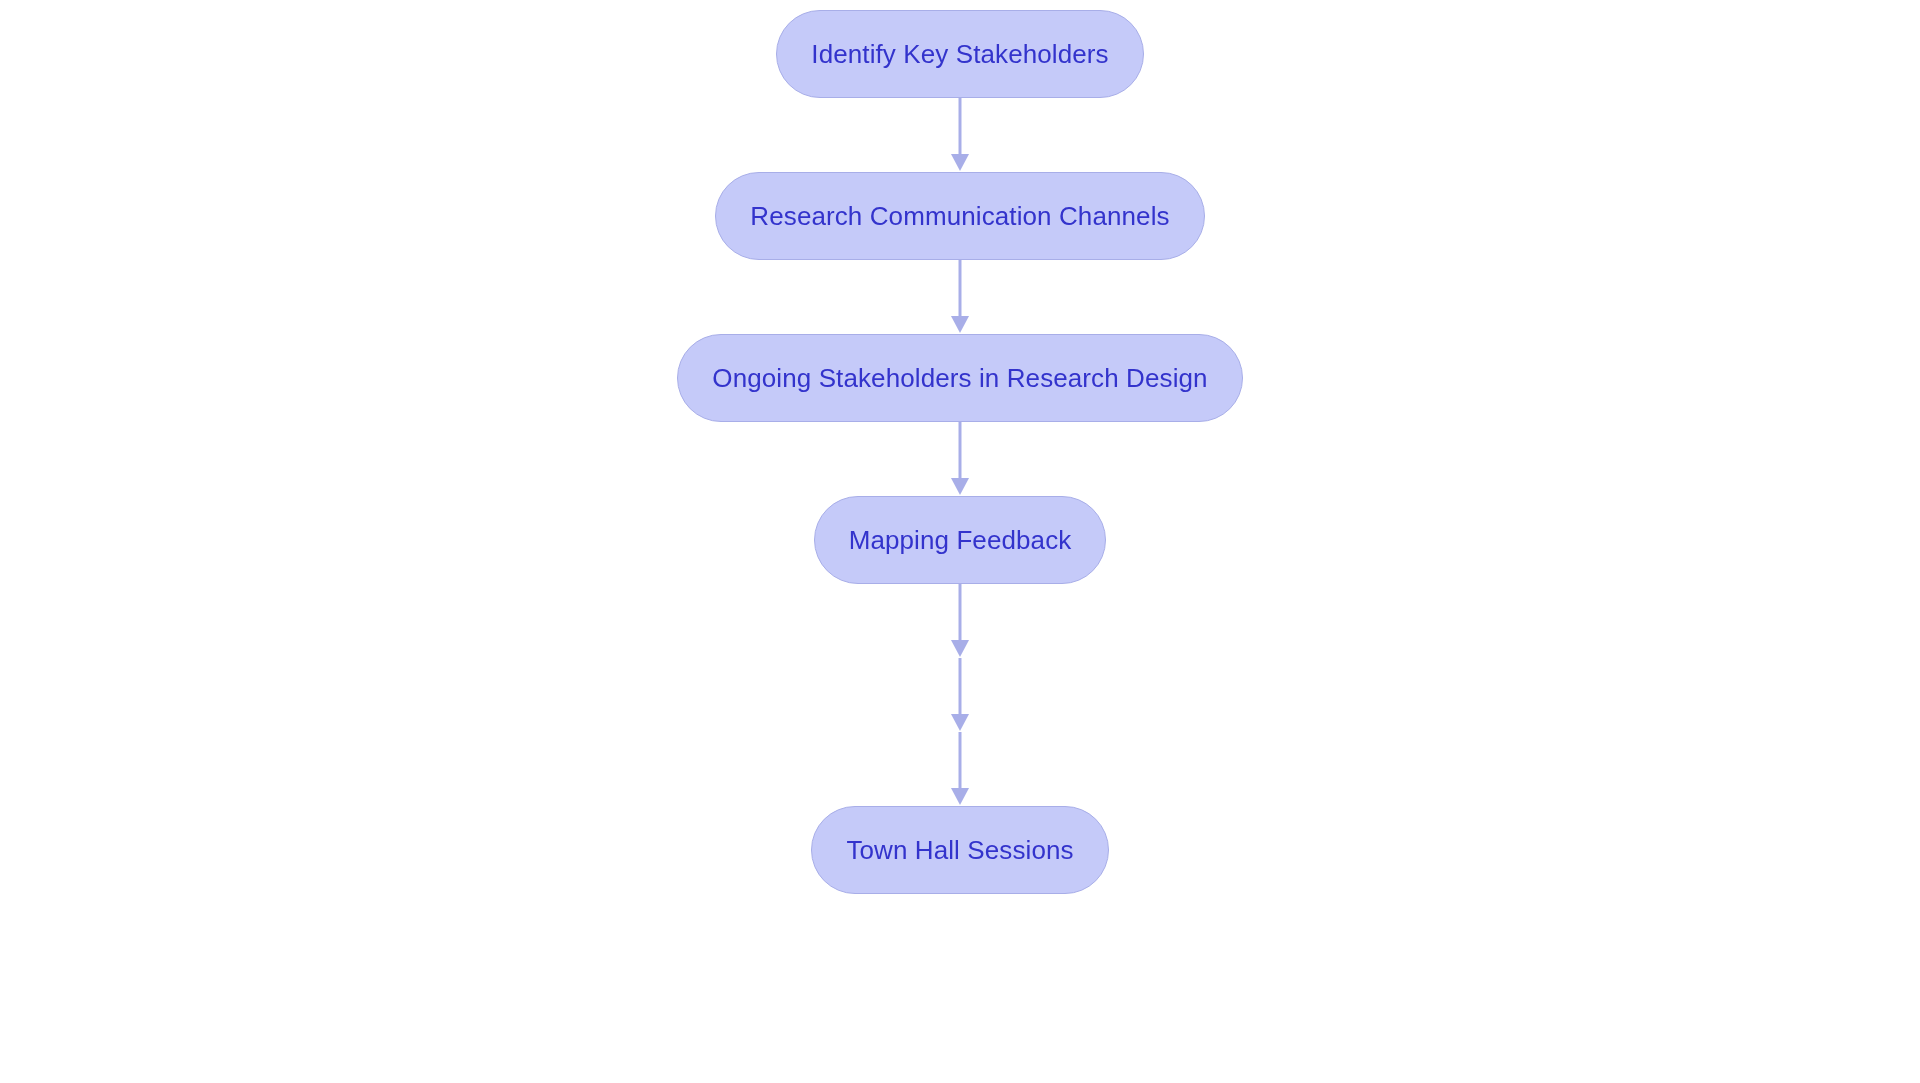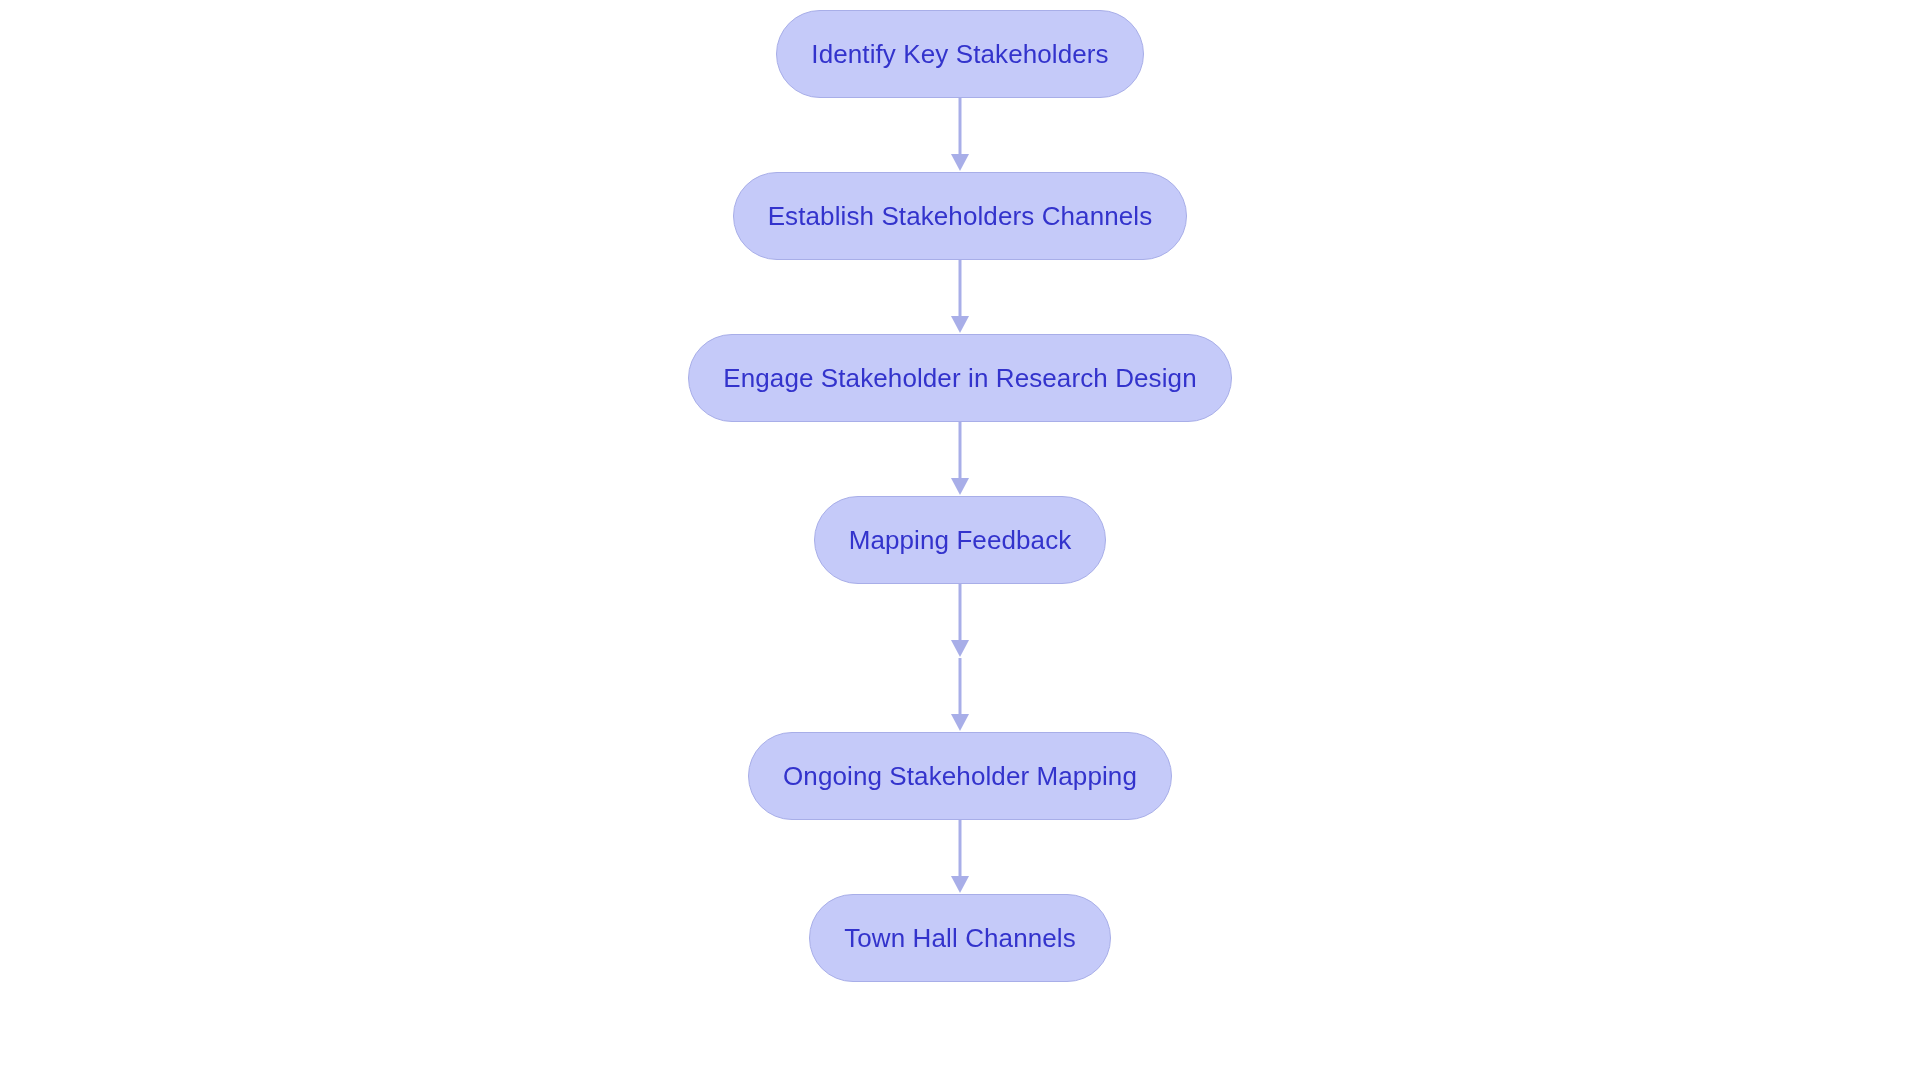--- a/index.html
+++ b/index.html
@@ -94,31 +94,31 @@
       <span class="flow-node-label">Identify Key Stakeholders</span>
     </div>
     <div class="flow-connector">
       <svg viewBox="0 0 26 74" xmlns="http://www.w3.org/2000/svg" aria-hidden="true">
         <line class="connector-line" x1="13" y1="0" x2="13" y2="57"></line>
         <polygon class="connector-arrowhead" points="4,56 22,56 13,73"></polygon>
       </svg>
     </div>
 
     <div class="flow-node">
-      <span class="flow-node-label">Establish Stakeholders Channels</span>
+      <span class="flow-node-label">Research Communication Channels</span>
     </div>
     <div class="flow-connector">
       <svg viewBox="0 0 26 74" xmlns="http://www.w3.org/2000/svg" aria-hidden="true">
         <line class="connector-line" x1="13" y1="0" x2="13" y2="57"></line>
         <polygon class="connector-arrowhead" points="4,56 22,56 13,73"></polygon>
       </svg>
     </div>
 
     <div class="flow-node">
-      <span class="flow-node-label">Engage Stakeholder in Research Design</span>
+      <span class="flow-node-label">Ongoing Stakeholders in Research Design</span>
     </div>
     <div class="flow-connector">
       <svg viewBox="0 0 26 74" xmlns="http://www.w3.org/2000/svg" aria-hidden="true">
         <line class="connector-line" x1="13" y1="0" x2="13" y2="57"></line>
         <polygon class="connector-arrowhead" points="4,56 22,56 13,73"></polygon>
       </svg>
     </div>
 
     <div class="flow-node">
       <span class="flow-node-label">Mapping Feedback</span>
@@ -130,28 +130,25 @@
       </svg>
     </div>
 
     <div class="flow-connector">
       <svg viewBox="0 0 26 74" xmlns="http://www.w3.org/2000/svg" aria-hidden="true">
         <line class="connector-line" x1="13" y1="0" x2="13" y2="57"></line>
         <polygon class="connector-arrowhead" points="4,56 22,56 13,73"></polygon>
       </svg>
     </div>
 
-    <div class="flow-node">
-      <span class="flow-node-label">Ongoing Stakeholder Mapping</span>
-    </div>
     <div class="flow-connector">
       <svg viewBox="0 0 26 74" xmlns="http://www.w3.org/2000/svg" aria-hidden="true">
         <line class="connector-line" x1="13" y1="0" x2="13" y2="57"></line>
         <polygon class="connector-arrowhead" points="4,56 22,56 13,73"></polygon>
       </svg>
     </div>
 
     <div class="flow-node">
-      <span class="flow-node-label">Town Hall Channels</span>
+      <span class="flow-node-label">Town Hall Sessions</span>
     </div>
 
   </div>
 </div>
 
 </body></html>

